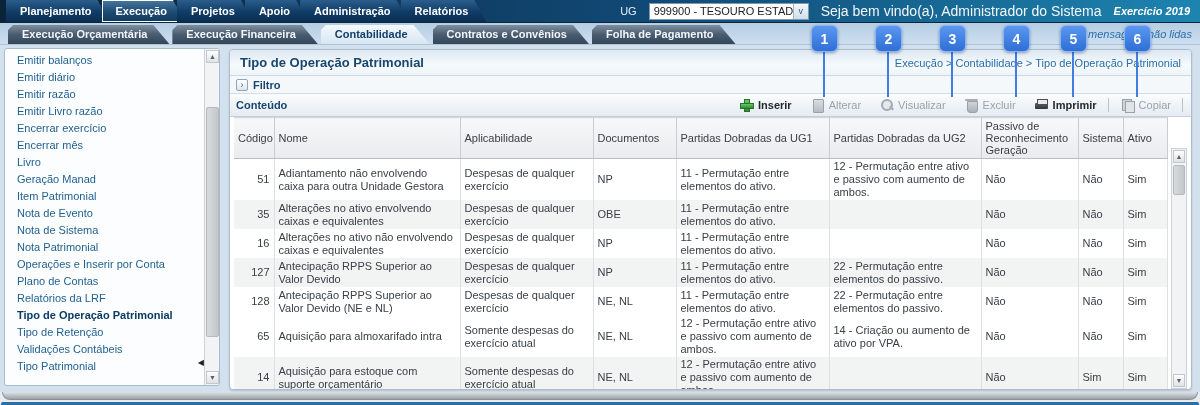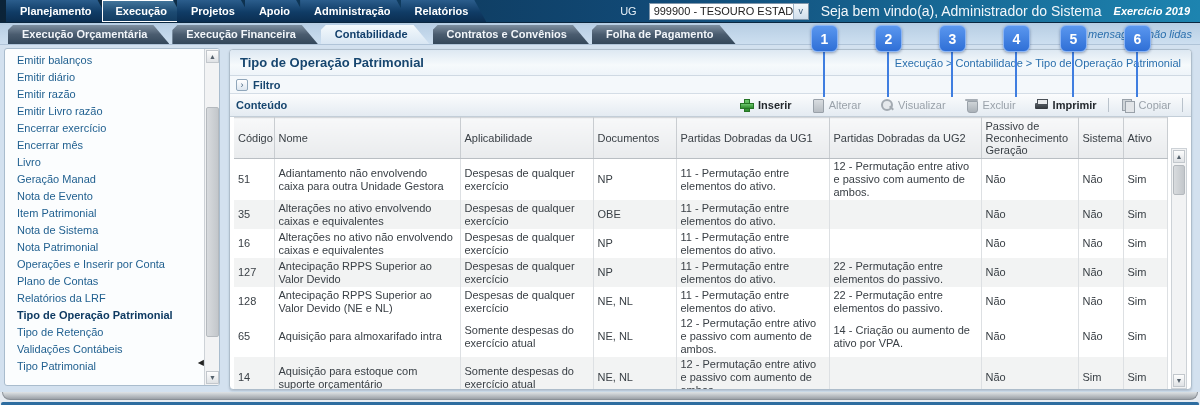--- a/index.html
+++ b/index.html
@@ -121,21 +121,21 @@
   .tablewrap { position:relative; margin:0 4px; height:272px; overflow:hidden; }
   table { border-collapse:collapse; table-layout:fixed; width:933px; }
   th { font-size:11px; font-weight:normal; color:#3a4046; text-align:left; padding:2px 4px;
        background:linear-gradient(#f7f8f9,#e9ebed); border-right:1px solid #c9cdd1;
        border-bottom:1px solid #b9bec3; border-top:1px solid #d4d7da; height:30px;
        line-height:12px; vertical-align:middle; }
   td { font-size:11px; color:#3a4046; padding:1px 4px; border-right:1px solid #dde0e3;
        height:29px; line-height:13px; vertical-align:middle; overflow:hidden; }
   tr.stripe td { background:#f2f3f3; }
   tr.row { cursor:pointer; }
-  td.c-code { text-align:left; }
+  td.c-code { text-align:right; }
   .tscroll { position:absolute; top:31px; right:0; bottom:0; width:16px;
              background:#f2f3f4; border:1px solid #cdd2d7; }
   .tscroll .sb-thumb { top:16px; height:30px; left:1px; width:12px; }
   .tscroll .sb-btn { width:12px; }
 
   
   .bottombar { height:8px; margin:0 2px; border-radius:0 0 9px 9px;
                background:linear-gradient(#dfe3e6,#9ba1a7); border:1px solid #8a9097; border-top:none; }
   .bluestrip { height:4px; margin:2px 1px 0 1px; background:#2e6da0; border-radius:2px; }
 
@@ -191,22 +191,22 @@
     <div class="sidebar">
       <div class="side-items" id="side-items">
           <div class="side-item">Emitir balanços</div>
           <div class="side-item">Emitir diário</div>
           <div class="side-item">Emitir razão</div>
           <div class="side-item">Emitir Livro razão</div>
           <div class="side-item">Encerrar exercício</div>
           <div class="side-item">Encerrar mês</div>
           <div class="side-item">Livro</div>
           <div class="side-item">Geração Manad</div>
+          <div class="side-item">Item Patrimonial</div>
           <div class="side-item">Nota de Evento</div>
-          <div class="side-item">Item Patrimonial</div>
           <div class="side-item">Nota de Sistema</div>
           <div class="side-item">Nota Patrimonial</div>
           <div class="side-item">Operações e Inserir por Conta</div>
           <div class="side-item">Plano de Contas</div>
           <div class="side-item">Relatórios da LRF</div>
           <div class="side-item selected">Tipo de Operação Patrimonial</div>
           <div class="side-item">Tipo de Retenção</div>
           <div class="side-item">Validações Contábeis</div>
           <div class="side-item">Tipo Patrimonial</div>
         </div>

